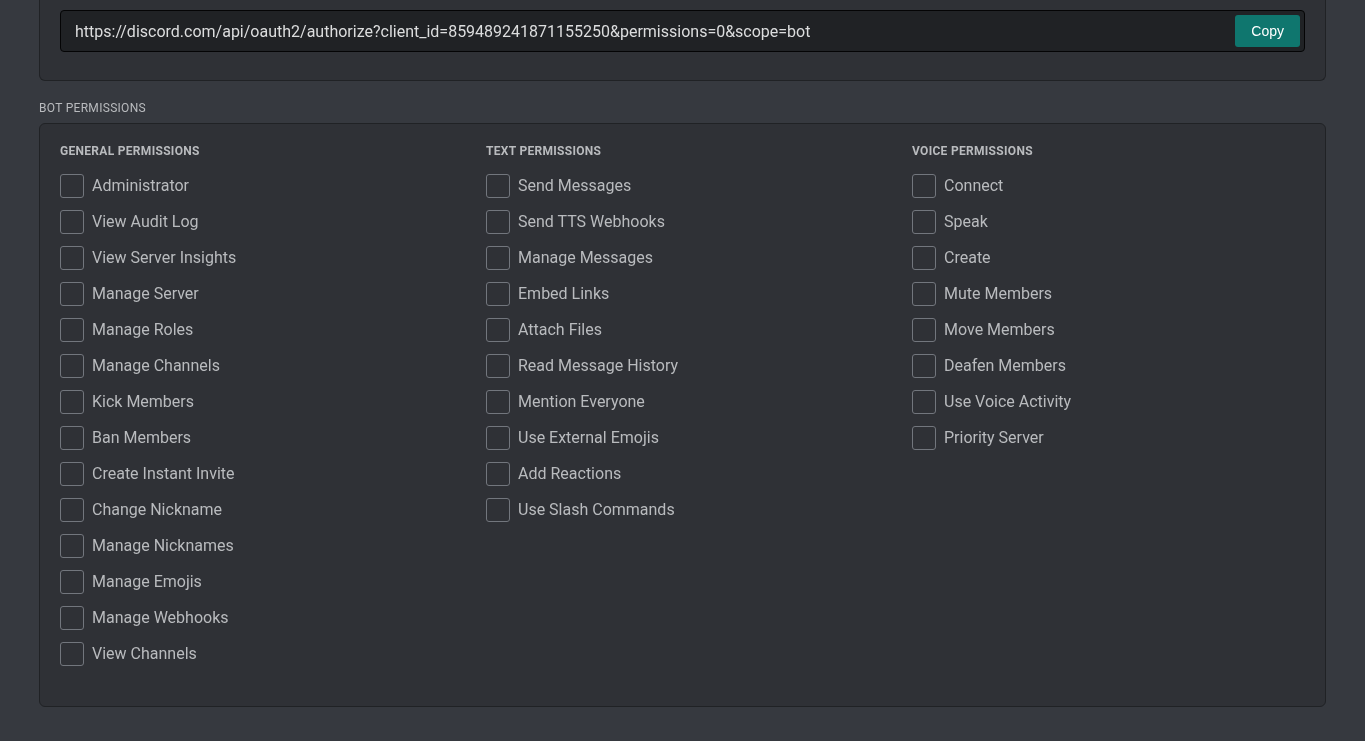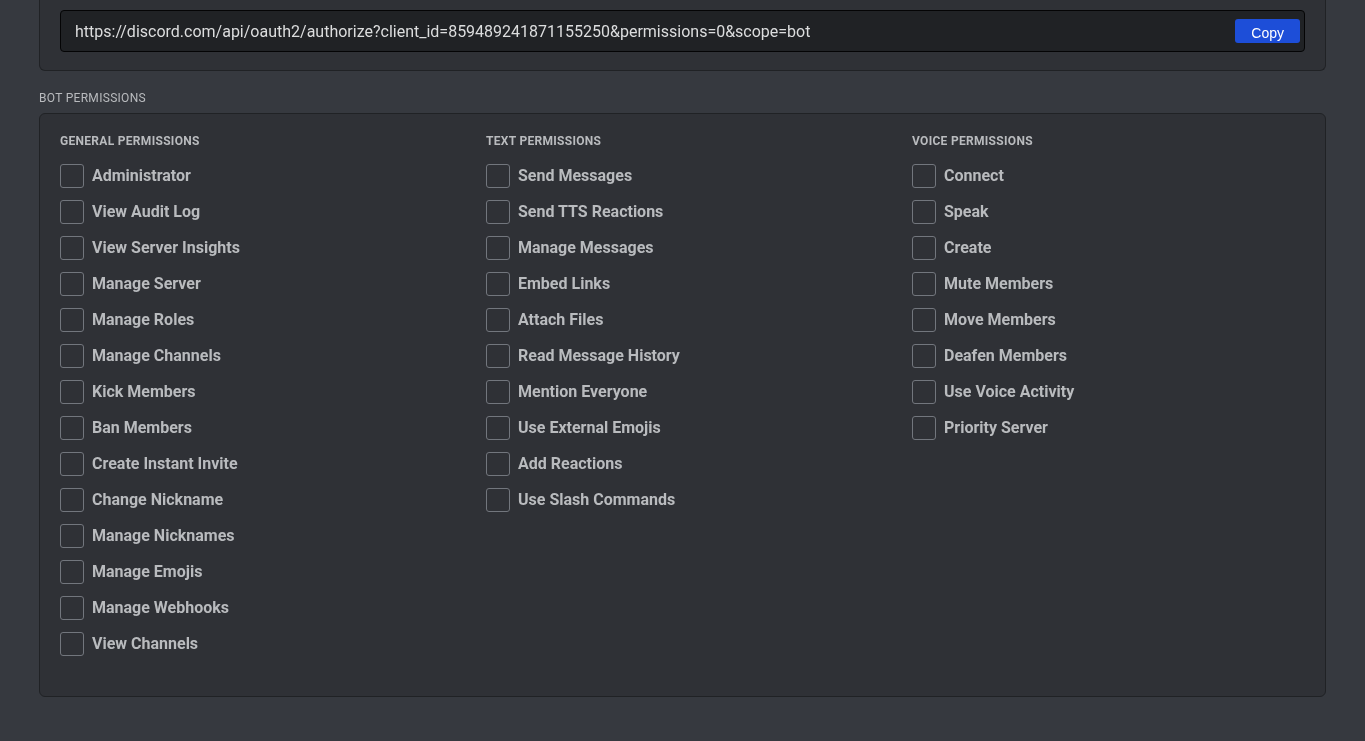--- a/index.html
+++ b/index.html
@@ -14,21 +14,21 @@
       padding: 0;
       width: 1365px;
       height: 741px;
       overflow: hidden;
     }
     .url-panel {
       margin: 0 39px 20px 39px;
       border: 1px solid #202225;
       border-top: none;
       border-radius: 0 0 6px 6px;
-      padding: 10px 20px 18px 20px;
+      padding: 10px 20px 28px 20px;
       background-color: #2f3136;
     }
     .url-box {
       display: flex;
       align-items: center;
       background-color: #202225;
       border: 1px solid #040405;
       border-radius: 4px;
       padding: 0;
       height: 42px;
@@ -37,30 +37,30 @@
       flex: 1;
       background: transparent;
       border: none;
       outline: none;
       color: #dcddde;
       font-size: 16px;
       padding: 0 14px;
       font-family: inherit;
     }
     .copy-button {
-      background-color: #1d4ed8;
+      background-color: #0f766e;
       color: #ffffff;
       border: none;
       border-radius: 3px;
       padding: 6px 16px;
       margin: 4px 4px 4px 0;
       font-size: 14px;
       font-weight: 500;
       cursor: pointer;
-      height: 24px;
+      height: 32px;
     }
     .section-heading {
       margin: 0 39px 8px 39px;
       color: #b9bbbe;
       font-size: 12px;
       font-weight: 400;
       letter-spacing: 0.3px;
     }
     .permissions-panel {
       margin: 0 39px 20px 39px;
@@ -79,21 +79,20 @@
       font-size: 12px;
       font-weight: 700;
       letter-spacing: 0.3px;
       margin-bottom: 16px;
     }
     .checkbox-row {
       display: flex;
       align-items: center;
       margin-bottom: 12px;
       cursor: pointer;
-      font-weight: bold;
     }
     .checkbox {
       width: 24px;
       height: 24px;
       border: 1px solid #72767d;
       border-radius: 3px;
       background: transparent;
       margin-right: 8px;
       flex-shrink: 0;
     }
@@ -181,21 +180,21 @@
 
   <div class="perm-column">
     <div class="column-heading">TEXT PERMISSIONS</div>
     <div>
         <div class="checkbox-row">
           <div class="checkbox"></div>
           <span class="perm-label">Send Messages</span>
         </div>
         <div class="checkbox-row">
           <div class="checkbox"></div>
-          <span class="perm-label">Send TTS Reactions</span>
+          <span class="perm-label">Send TTS Webhooks</span>
         </div>
         <div class="checkbox-row">
           <div class="checkbox"></div>
           <span class="perm-label">Manage Messages</span>
         </div>
         <div class="checkbox-row">
           <div class="checkbox"></div>
           <span class="perm-label">Embed Links</span>
         </div>
         <div class="checkbox-row">

